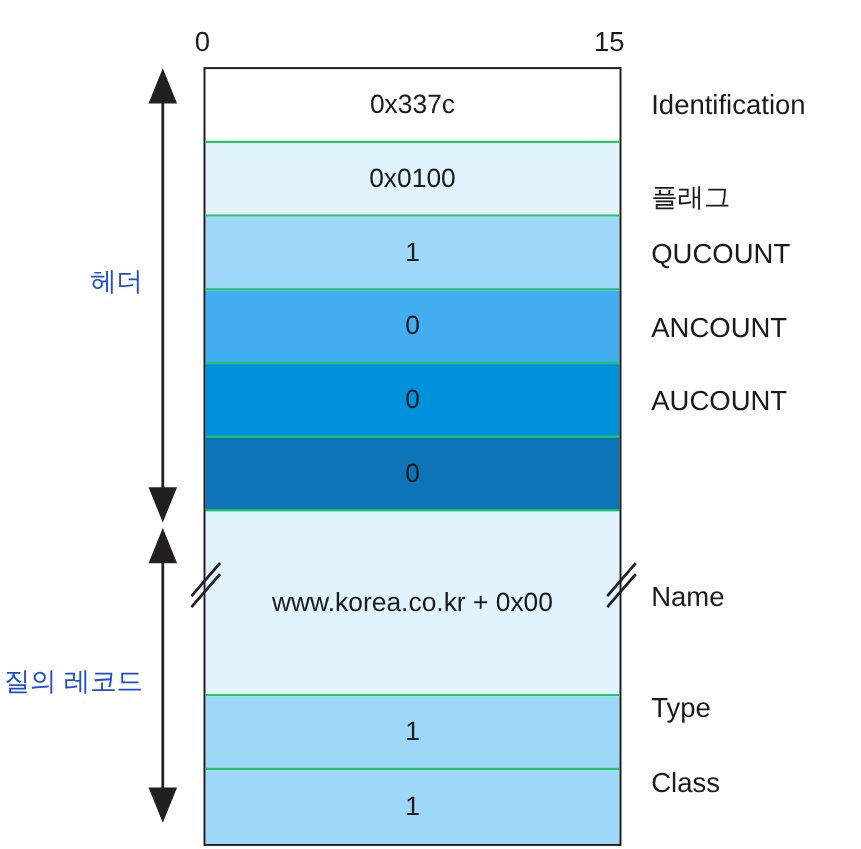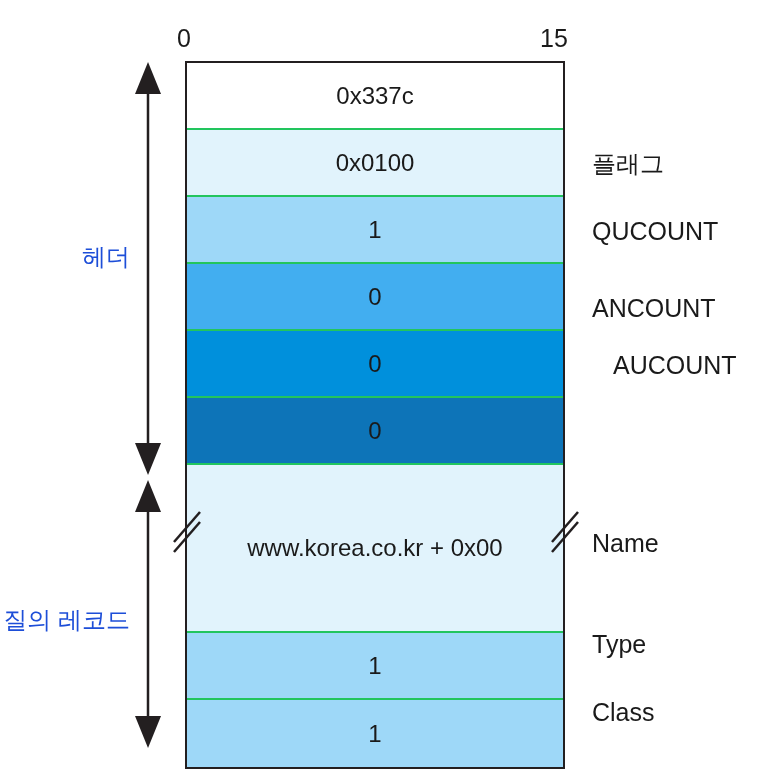--- a/index.html
+++ b/index.html
@@ -167,21 +167,22 @@
 
   <svg class="break-mark" style="left:170px; top:516px;" width="34" height="46">
     <line x1="4" y1="36" x2="30" y2="6" stroke="#231f20" stroke-width="2.5"></line>
     <line x1="4" y1="26" x2="30" y2="-4" stroke="#231f20" stroke-width="2.5"></line>
   </svg>
   <svg class="break-mark" style="left:548px; top:516px;" width="34" height="46">
     <line x1="4" y1="36" x2="30" y2="6" stroke="#231f20" stroke-width="2.5"></line>
     <line x1="4" y1="26" x2="30" y2="-4" stroke="#231f20" stroke-width="2.5"></line>
   </svg>
 
-  <div class="field-name ko" style="top:152px;">플래그</div>
+  <div class="field-name" style="top:84px;">Identification</div>
+  <div class="field-name ko" style="top:168px;">플래그</div>
   <div class="field-name" style="top:219px;">QUCOUNT</div>
-  <div class="field-name" style="top:296px;">ANCOUNT</div>
-  <div class="field-name" style="top:353px;margin-left:21px;">AUCOUNT</div>
+  <div class="field-name" style="top:286px;">ANCOUNT</div>
+  <div class="field-name" style="top:353px;">AUCOUNT</div>
   <div class="field-name" style="top:531px;">Name</div>
   <div class="field-name" style="top:632px;">Type</div>
   <div class="field-name" style="top:700px;">Class</div>
 
 </div>
 
 </body></html>

